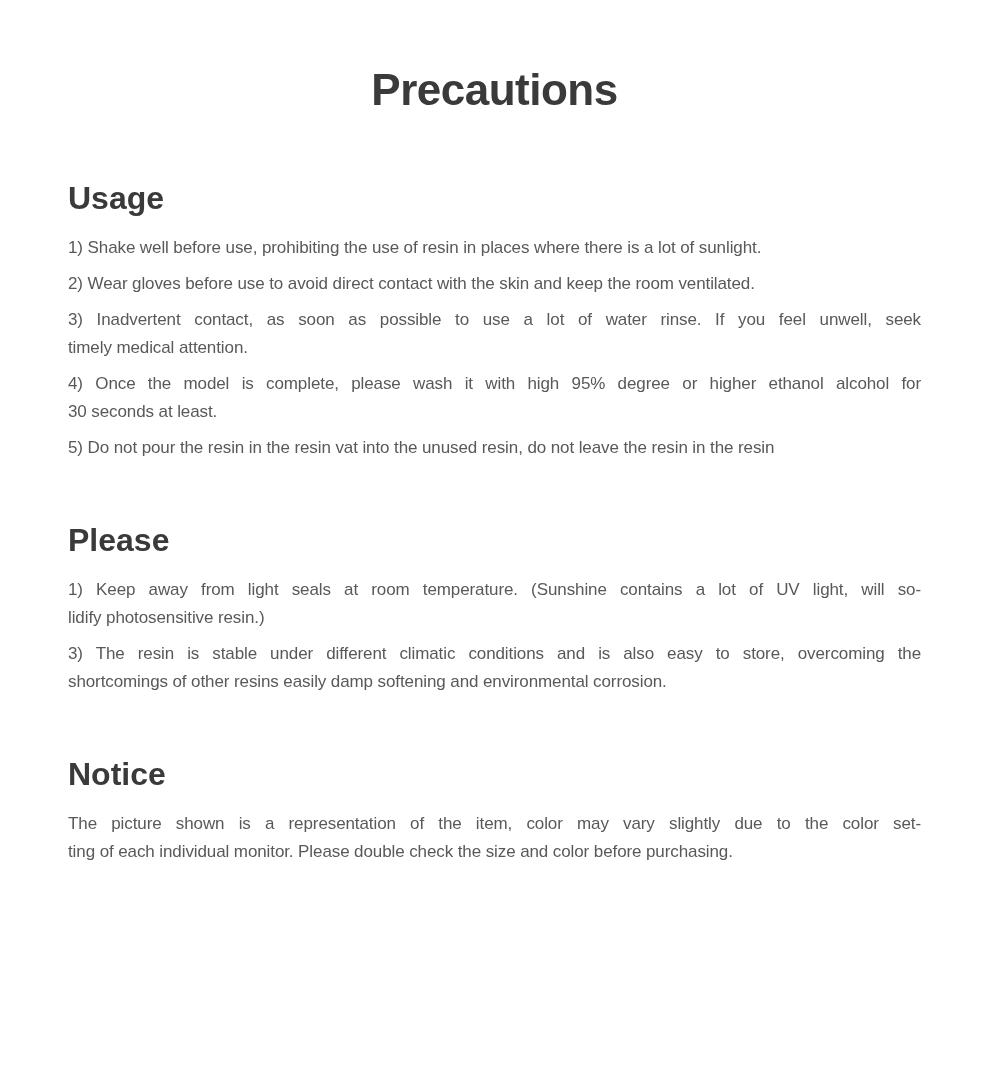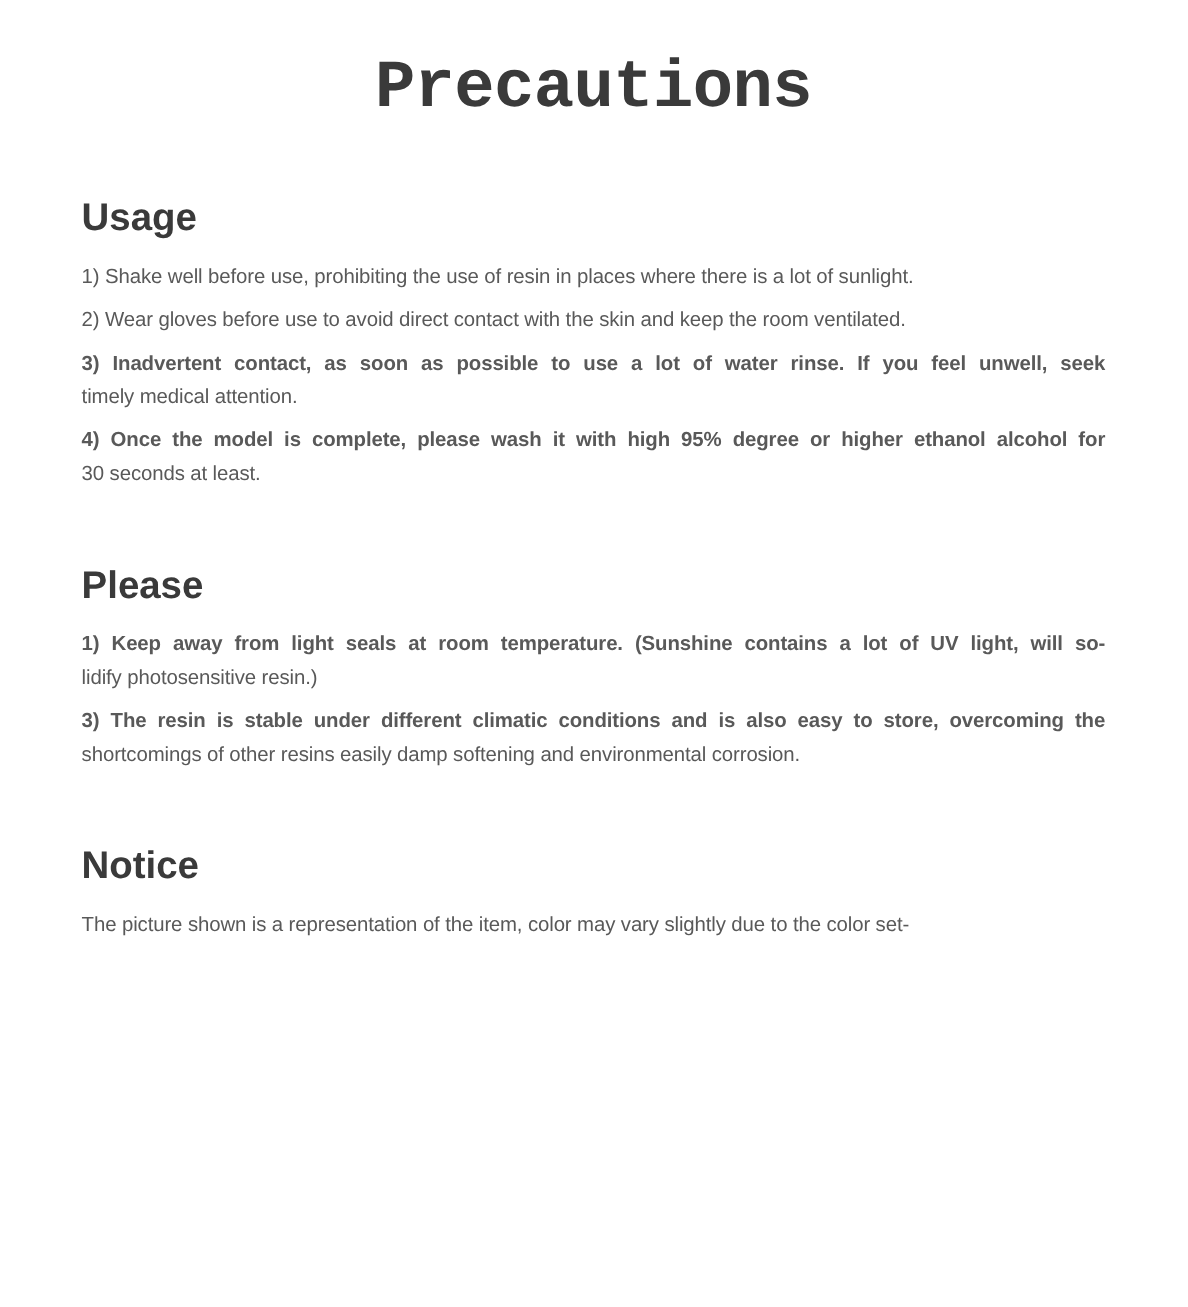--- a/index.html
+++ b/index.html
@@ -16,28 +16,27 @@
     font-family:"Liberation Sans", sans-serif;
     -webkit-font-smoothing:antialiased;
   }
   .page{
     width:990px;
     height:1089px;
     padding:30px 69px 0 68px;
     overflow:hidden;
   }
   .page-title{
-    margin:13px 0 22px;
+    margin:30px 0 22px;
     line-height:60px;
-    font-size:56px;
+    font-size:44px;
     font-weight:700;
     letter-spacing:-0.5px;
     text-align:center;
     color:var(--heading-color);
-    font-family:Liberation Mono, monospace;
   }
   .section-heading{
     margin:58px 0 16px;
     line-height:40px;
     font-size:32px;
     font-weight:700;
     color:var(--heading-color);
   }
   .section:first-of-type .section-heading{
   }
@@ -47,21 +46,20 @@
     line-height:28px;
     letter-spacing:-0.1px;
     color:var(--body-color);
   }
   .para .line{
     text-align:justify;
     text-align-last:left;
   }
   .para .line:not(:last-child){
     text-align-last:justify;
-    font-weight:bold;
   }
 </style>
 </head>
 <body>
 
 <div class="page">
 
   <h1 class="page-title">Precautions</h1>
 
   <div class="section">
@@ -74,35 +72,37 @@
       </div>
     <div class="para">
         <div class="line">3) Inadvertent contact, as soon as possible to use a lot of water rinse. If you feel unwell, seek</div>
         <div class="line">timely medical attention.</div>
       </div>
     <div class="para">
         <div class="line">4) Once the model is complete, please wash it with high 95% degree or higher ethanol alcohol for</div>
         <div class="line">30 seconds at least.</div>
       </div>
     <div class="para">
+        <div class="line">5) Do not pour the resin in the resin vat into the unused resin, do not leave the resin in the resin</div>
       </div>
   </div>
 
   <div class="section">
     <h2 class="section-heading">Please</h2>
     <div class="para">
         <div class="line">1) Keep away from light seals at room temperature. (Sunshine contains a lot of UV light, will so-</div>
         <div class="line">lidify photosensitive resin.)</div>
       </div>
     <div class="para">
         <div class="line">3) The resin is stable under different climatic conditions and is also easy to store, overcoming the</div>
         <div class="line">shortcomings of other resins easily damp softening and environmental corrosion.</div>
       </div>
   </div>
 
   <div class="section">
     <h2 class="section-heading">Notice</h2>
     <div class="para">
         <div class="line">The picture shown is a representation of the item, color may vary slightly due to the color set-</div>
+        <div class="line">ting of each individual monitor. Please double check the size and color before purchasing.</div>
       </div>
   </div>
 
 </div>
 
 </body></html>

